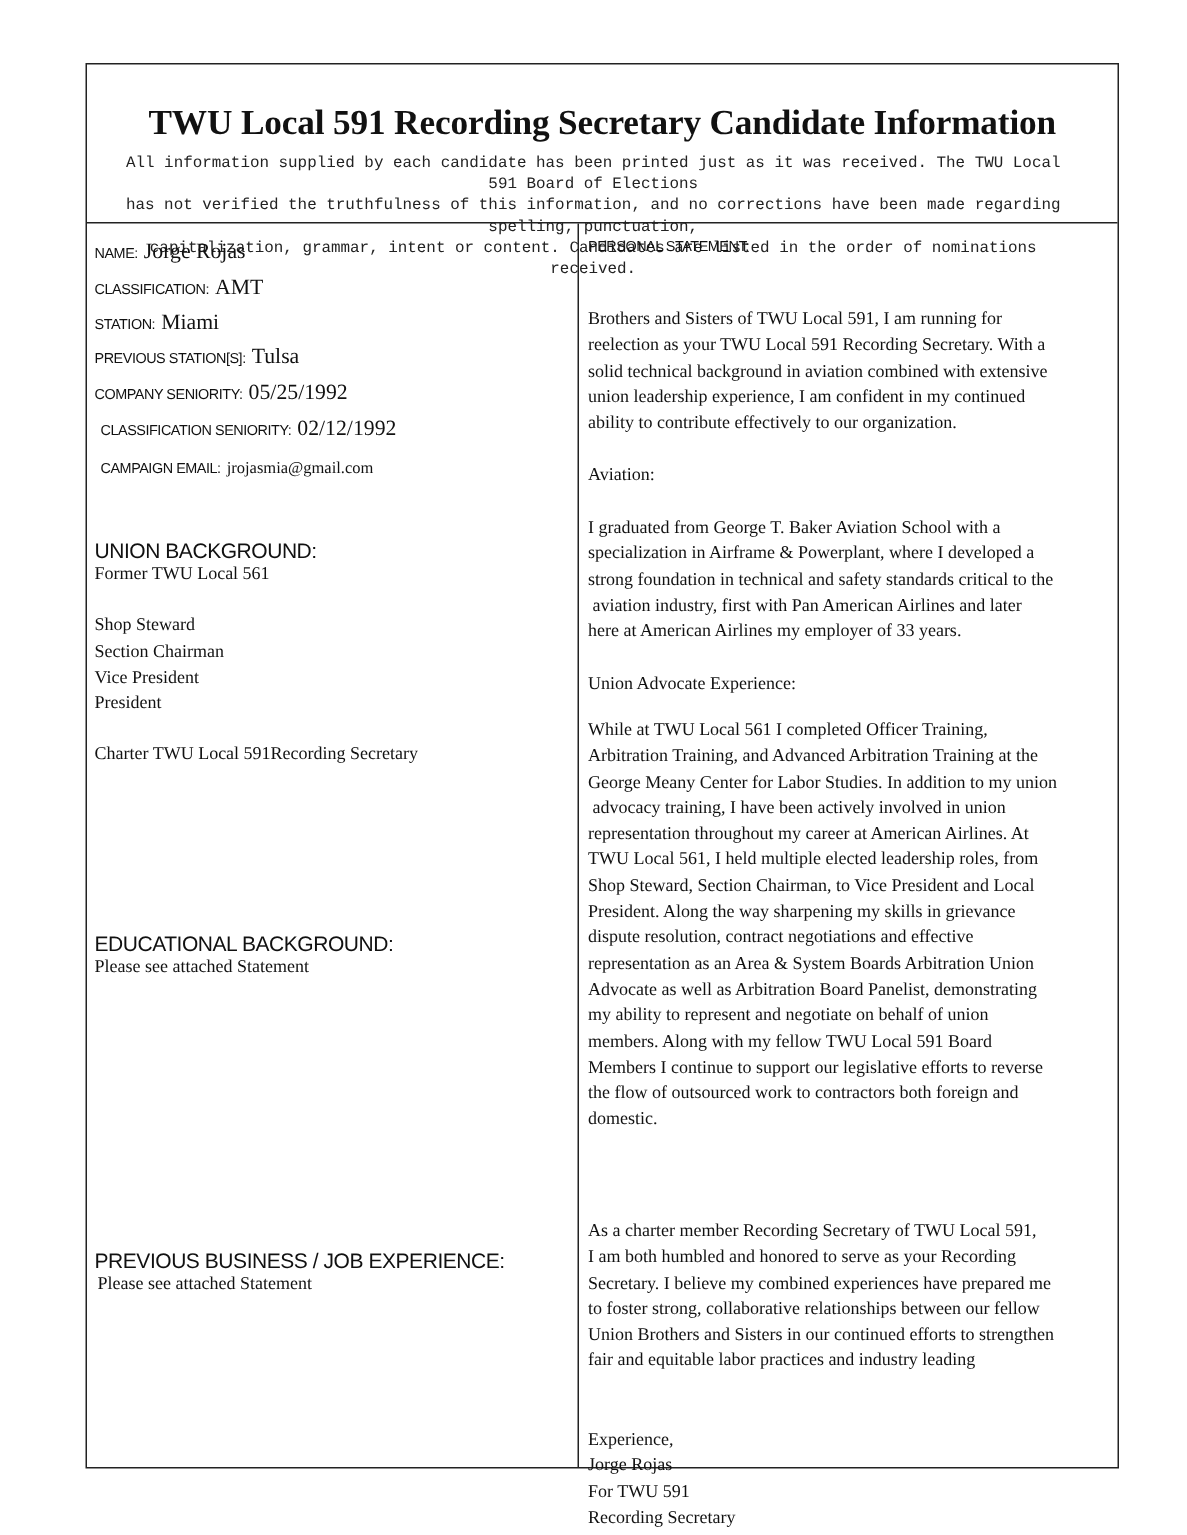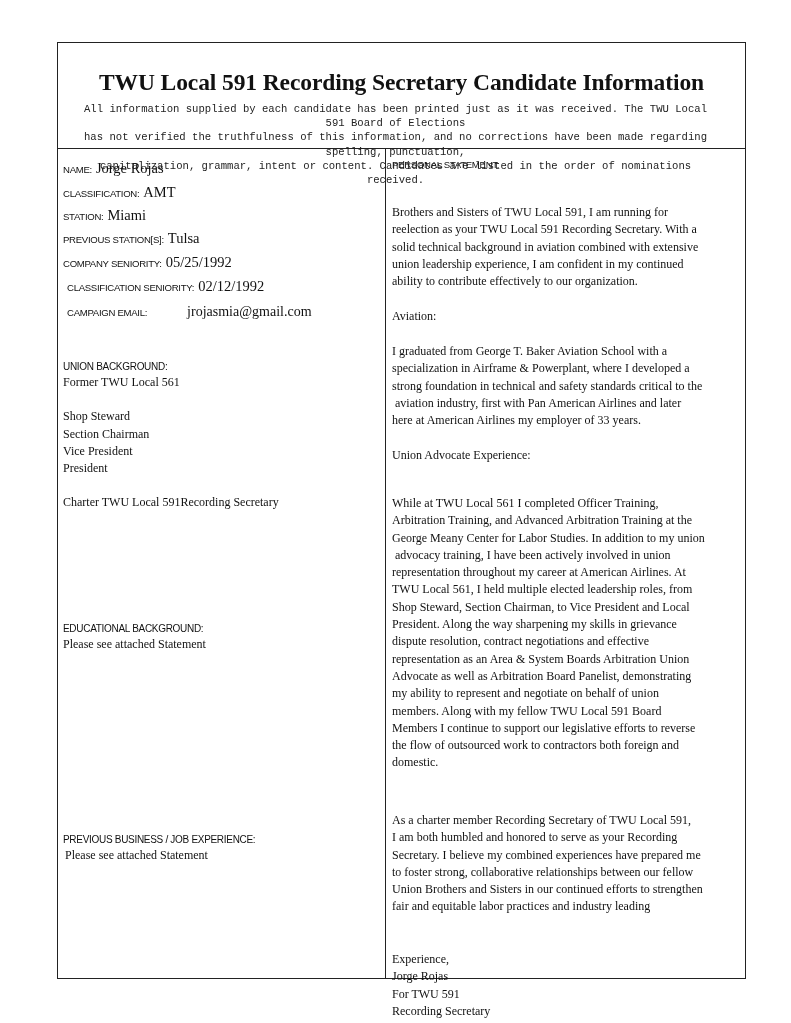--- a/index.html
+++ b/index.html
@@ -79,32 +79,31 @@
       letter-spacing: -0.3px;
       color: #111;
     }
     .val {
       font-family: "Liberation Serif", serif;
       font-size: 14.5px;
       color: #111;
     }
     .val-sm {
       font-family: "Liberation Serif", serif;
-      font-size: 14px;
-      color: #111;
-      margin-left: 36px;
+      font-size: 11px;
+      color: #111;
     }
     .section {
       position: absolute;
       left: 5px;
       right: 8px;
     }
     .sec-label {
       font-family: "Liberation Sans", sans-serif;
-      font-size: 10px;
+      font-size: 14px;
       letter-spacing: -0.3px;
       text-transform: uppercase;
       color: #111;
       line-height: 14px;
     }
     .line {
       font-family: "Liberation Serif", serif;
       font-size: 12px;
       line-height: 17.2px;
       color: #111;
@@ -226,21 +225,21 @@
       <p>specialization in Airframe &amp; Powerplant, where I developed a</p>
       <p>strong foundation in technical and safety standards critical to the</p>
       <p style="white-space:pre;"> aviation industry, first with Pan American Airlines and later</p>
       <p>here at American Airlines my employer of 33 years.</p>
     </div>
 
     <div class="stmt-block" style="top:285px;">
       <p>Union Advocate Experience:</p>
     </div>
 
-    <div class="stmt-block" style="top:333px;">
+    <div class="stmt-block" style="top:316px;">
       <p>While at TWU Local 561 I completed Officer Training,</p>
       <p>Arbitration Training, and Advanced Arbitration Training at the</p>
       <p>George Meany Center for Labor Studies. In addition to my union</p>
       <p style="white-space:pre;"> advocacy training, I have been actively involved in union</p>
       <p>representation throughout my career at American Airlines. At</p>
       <p>TWU Local 561, I held multiple elected leadership roles, from</p>
       <p>Shop Steward, Section Chairman, to Vice President and Local</p>
       <p>President. Along the way sharpening my skills in grievance</p>
       <p>dispute resolution, contract negotiations and effective</p>
       <p>representation as an Area &amp; System Boards Arbitration Union</p>

